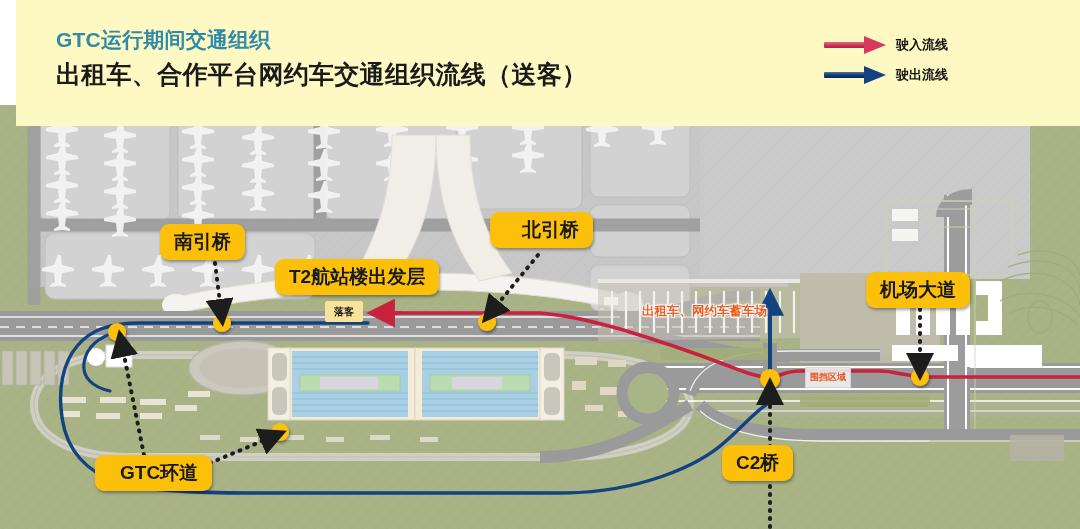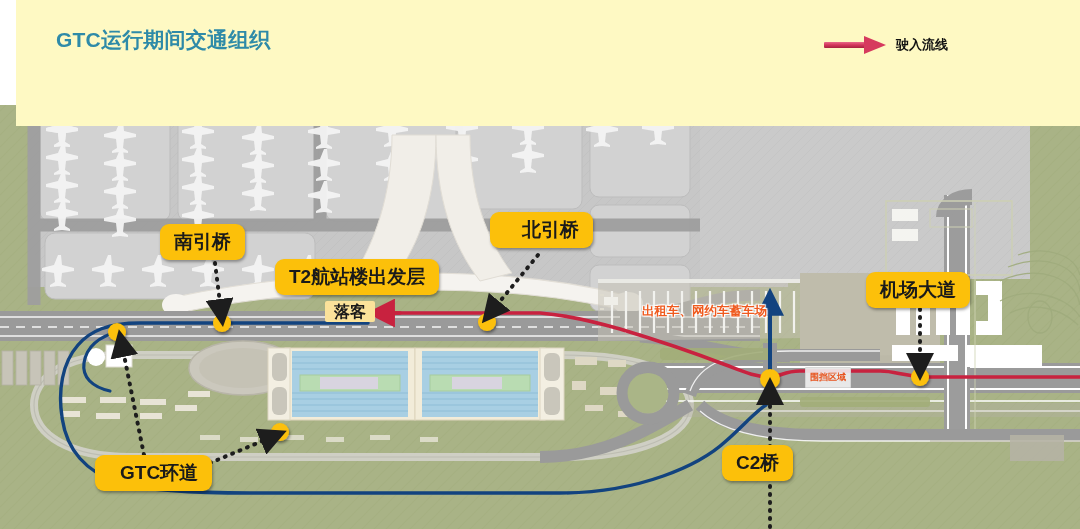--- a/index.html
+++ b/index.html
@@ -41,21 +41,21 @@
     position:absolute;background:#fcc00a;border-radius:9px;
     box-shadow:1px 2px 3px rgba(0,0,0,.35);
     color:#1a1a1a;font-weight:bold;
     display:flex;align-items:center;justify-content:center;
     white-space:nowrap;z-index:30;
   }
   .pill.lg{font-size:19px;padding:0 14px;height:36px;}
 
   .dropoff-box{
     position:absolute;background:#fbe29a;color:#1a1a1a;
-    font-size:16px;font-weight:bold;padding:2px 9px;border-radius:2px;
+    font-size:10px;font-weight:bold;padding:2px 9px;border-radius:2px;
     z-index:30;white-space:nowrap;line-height:17px;
   }
   .fence-box{
     position:absolute;background:rgba(243,243,243,.88);
     color:#e8541f;font-size:9px;font-weight:bold;
     padding:3px 4px;border-radius:1px;z-index:30;white-space:nowrap;
     border:1px solid rgba(200,200,200,.6);
   }
   .redtext{
     position:absolute;color:#ef5a1e;font-size:12.5px;font-weight:bold;
@@ -64,28 +64,36 @@
     padding-left:8px;
   }
 </style>
 </head>
 <body>
 
 <div id="root">
 
   <div class="header">
     <div class="title-main">GTC运行期间交通组织</div>
+    <div class="title-sub">出租车、合作平台网约车交通组织流线（送客）</div>
 
     <div class="legend">
       <div class="legend-row">
         <span class="legend-arrow">
           <span class="shaft" style="background:linear-gradient(to bottom,#e8698a,#d63a5e 45%,#a8213f);"></span>
           <span class="head" style="border-left:22px solid #d63a5e;"></span>
         </span>
         <span class="legend-label">驶入流线</span>
+      </div>
+      <div class="legend-row">
+        <span class="legend-arrow">
+          <span class="shaft" style="background:linear-gradient(to bottom,#4a74ad,#12437f 45%,#0a2a52);"></span>
+          <span class="head" style="border-left:22px solid #12437f;"></span>
+        </span>
+        <span class="legend-label">驶出流线</span>
       </div>
     </div>
   </div>
 
   <div class="map">
 
     <svg width="1080" height="424" viewBox="0 0 1080 424">
       <defs>
         <pattern id="grassTex" width="12" height="12" patternUnits="userSpaceOnUse">
           <rect width="12" height="12" fill="#a9b386"></rect>

